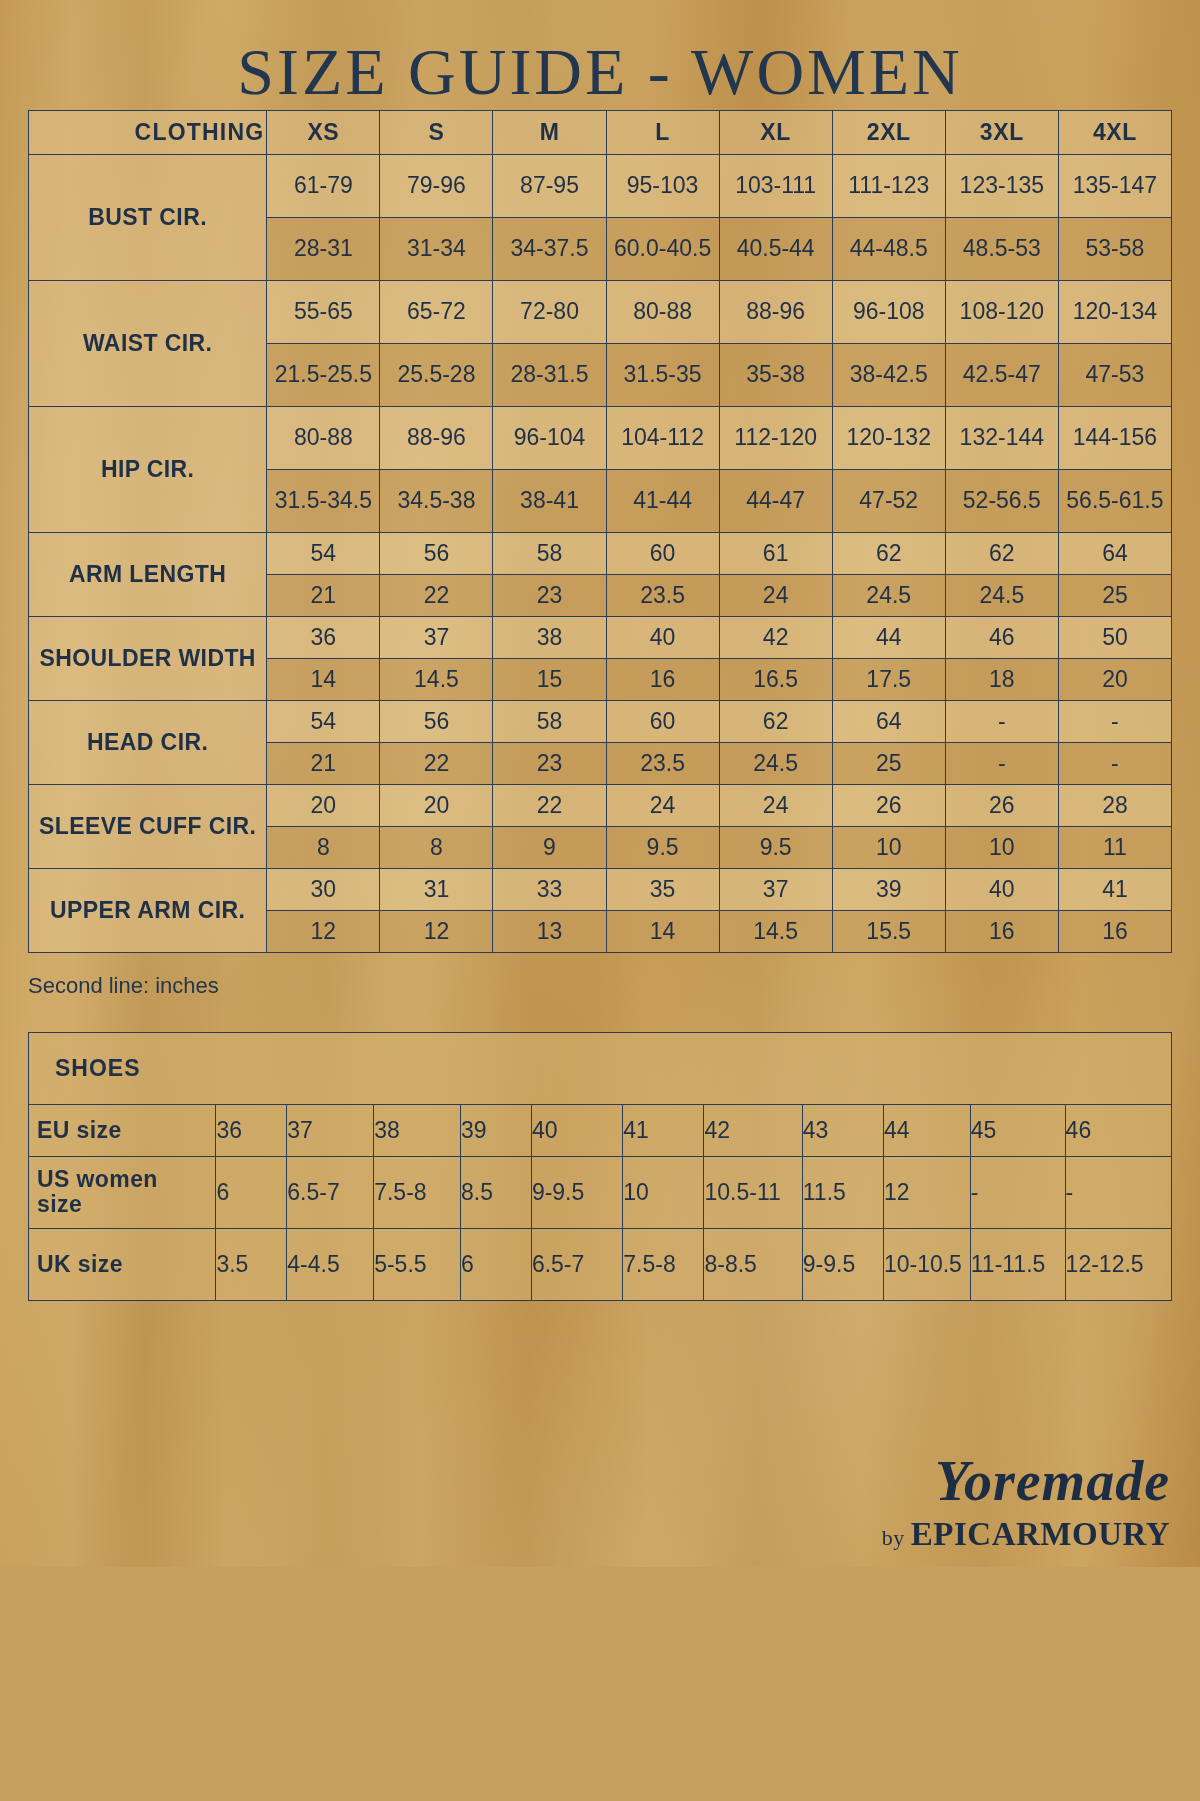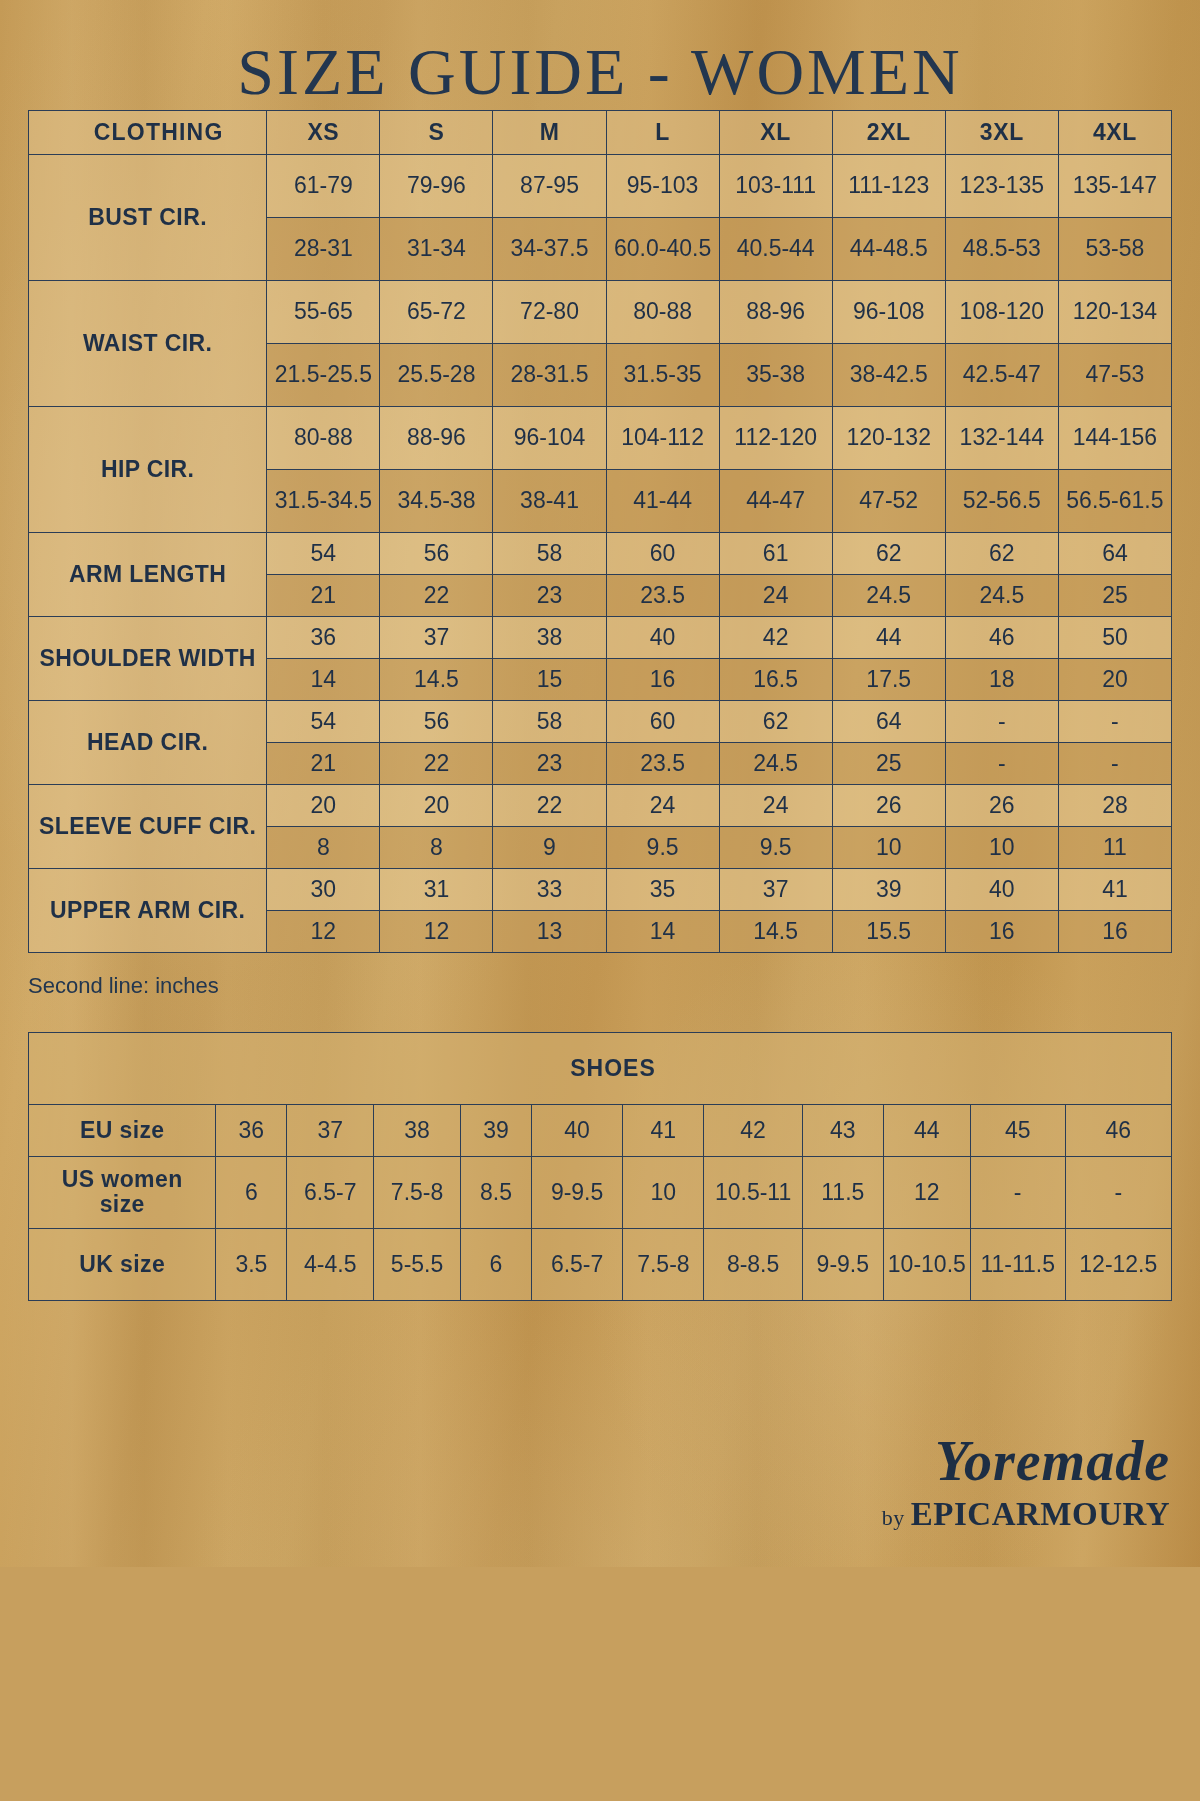--- a/index.html
+++ b/index.html
@@ -75,21 +75,21 @@
   .hdr th {
     background: #2e425c;
     color: #e8cf92;
     font-size: 22px;
     font-weight: bold;
     letter-spacing: 0.6px;
     height: 44px;
     border-color: #2e425c;
     padding: 0 6px;
   }
-  .hdr th.lead { text-align: center; padding-left: 24px; letter-spacing: 1.2px; }
+  .hdr th.lead { text-align: right; padding-left: 24px; letter-spacing: 1.2px; }
 
   
   td.rowlabel {
     font-weight: bold;
     font-size: 23px;
     letter-spacing: 0.4px;
     background: rgba(219,184,126,0.42);
     padding: 0 8px;
   }
   
@@ -105,21 +105,20 @@
     color: #22364f;
     font-size: 22px;
     line-height: 1.45;
   }
 
   
   .shoes-wrap { margin: 30px 28px 0 28px; }
   table.shoes { width: 100%; border-collapse: collapse; table-layout: fixed; }
   table.shoes td {
     border: 1.5px solid #2b3d56;
-    text-align: center;
     vertical-align: middle;
     color: #1f3047;
     font-size: 23px;
     line-height: 1.12;
     background: rgba(212,176,113,0.55);
     height: 72px;
   }
   table.shoes td.rowlabel {
     font-weight: bold;
     background: rgba(212,176,113,0.55);
@@ -133,21 +132,21 @@
     font-weight: bold;
     letter-spacing: 1px;
     height: 52px;
     border-color: #2e425c;
   }
   tr.eu td { height: 52px; }
 
   
   .logo {
     position: absolute;
-    right: 30px; bottom: 34px;
+    right: 30px; bottom: 14px;
     text-align: right;
     z-index: 3;
   }
   .logo-main {
     font-family: "Liberation Serif", "DejaVu Serif", serif;
     font-size: 56px;
     font-weight: bold;
     font-style: italic;
     color: #1d2e44;
     letter-spacing: 1px;

